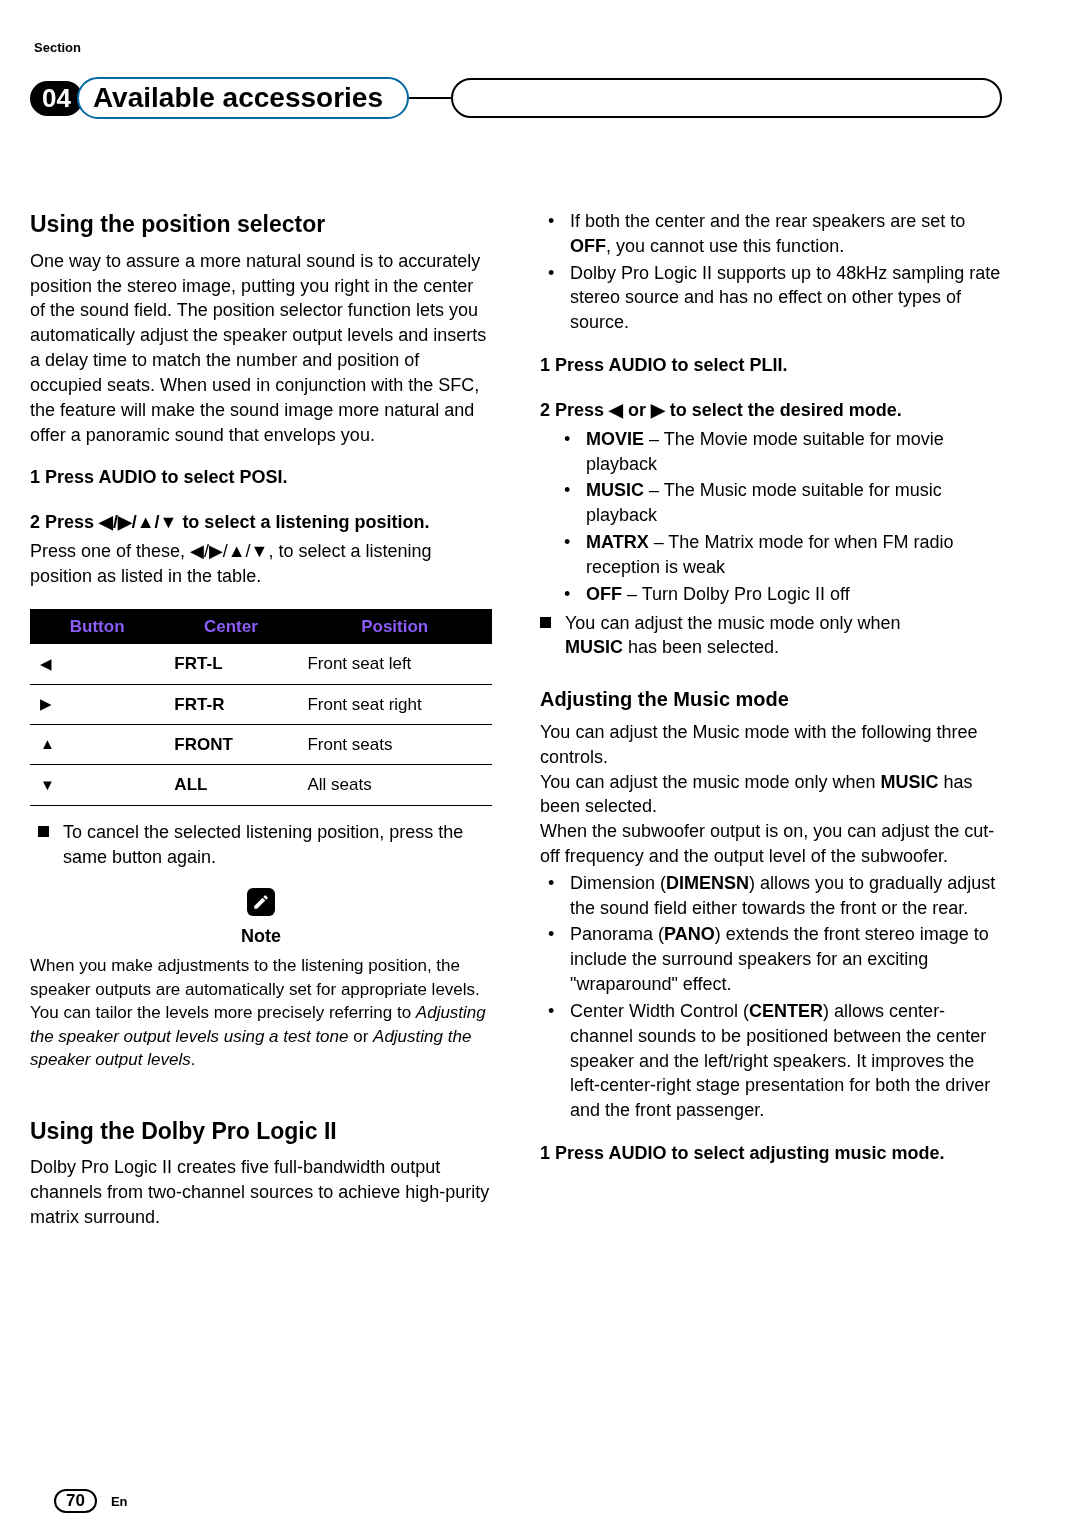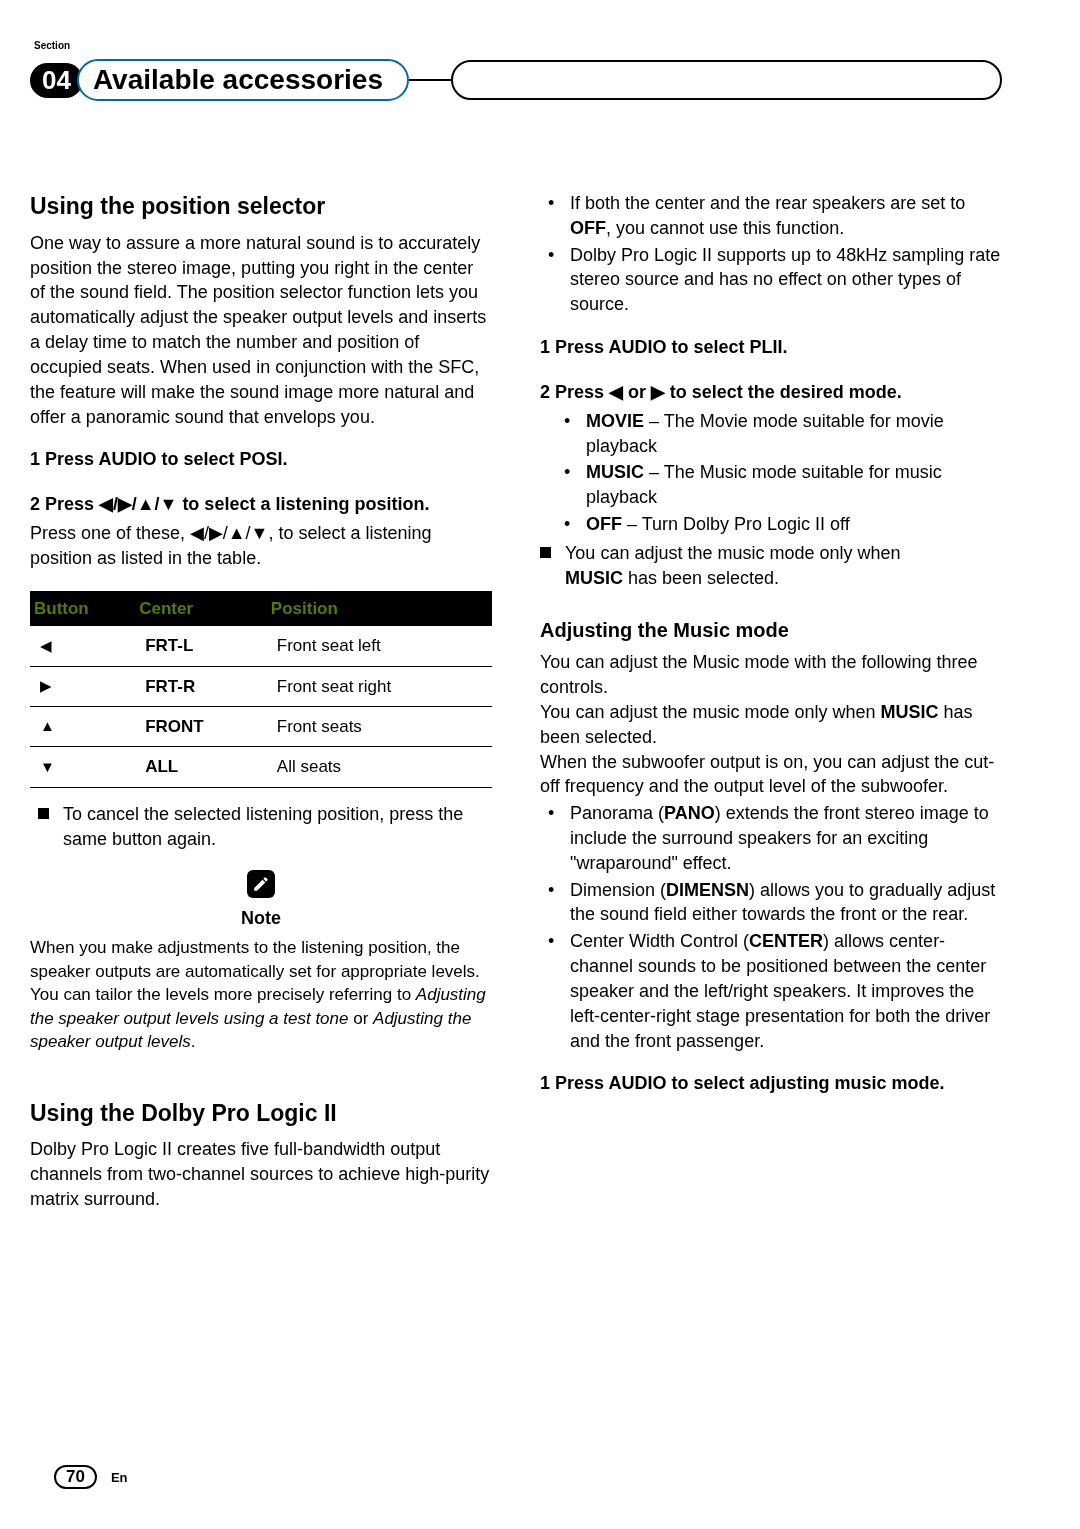--- a/index.html
+++ b/index.html
@@ -6,24 +6,24 @@
   body {
     font-family: Arial, Helvetica, sans-serif;
     background: #fff;
     color: #000;
     width: 1080px;
     height: 1529px;
     padding: 40px 78px 30px 30px;
     position: relative;
   }
   .section-label {
-    font-size: 10px;
+    font-size: 13px;
     font-weight: bold;
     margin-left: 4px;
-    margin-bottom: 8px;
+    margin-bottom: 22px;
   }
   .header-row {
     display: flex;
     align-items: center;
     gap: 0;
     margin-bottom: 90px;
   }
   .section-num {
     background: #000;
     color: #fff;
@@ -75,23 +75,23 @@
   }
   .step-block { margin-bottom: 20px; }
   table.pos {
     width: 100%;
     border-collapse: collapse;
     margin: 12px 0 14px 0;
     font-size: 17px;
   }
   table.pos th {
     background: #000;
-    color: #4d7c0f;
-    text-align: left;
-    padding: 6px 4px;
+    color: #8b5cf6;
+    text-align: center;
+    padding: 6px 19px;
     font-weight: bold;
   }
   table.pos td {
     padding: 8px 10px;
     border-bottom: 1px solid #000;
   }
   table.pos td.btn-col { font-size: 15px; }
   table.pos td.disp-col { font-weight: bold; }
   .sq-bullet-row {
     display: flex;
@@ -144,21 +144,21 @@
   }
   ul.dots.nested { padding-left: 20px; margin-top: 2px; margin-bottom: 4px; }
   .subhead {
     font-size: 20px;
     font-weight: bold;
     margin-top: 26px;
     margin-bottom: 6px;
   }
   .footer {
     position: absolute;
-    bottom: 40px;
+    bottom: 16px;
     left: 54px;
     display: flex;
     align-items: baseline;
     gap: 14px;
   }
   .page-pill {
     border: 2px solid #000;
     border-radius: 14px;
     padding: 0 10px;
     font-size: 17px;
@@ -262,41 +262,42 @@
 
     <div class="step-block" style="margin-top:18px">
       <div class="step-title">1   Press AUDIO to select PLII.</div>
     </div>
 
     <div class="step-block" style="margin-bottom:4px">
       <div class="step-title">2   Press ◀ or ▶ to select the desired mode.</div>
       <ul class="dots nested">
         <li><b>MOVIE</b><span> – The Movie mode suitable for movie playback</span></li>
         <li><b>MUSIC</b><span> – The Music mode suitable for music playback</span></li>
+        <li><b>MATRX</b><span> – The Matrix mode for when FM radio reception is weak</span></li>
         <li><b>OFF</b><span> – Turn Dolby Pro Logic II off</span></li>
       </ul>
     </div>
 
     <div class="sq-bullet-row" style="margin-bottom:8px">
       <div class="sq-bullet" style="margin-left:0"></div>
       <div>
         <span>You can adjust the music mode only when </span><br><b>MUSIC</b><span> has been selected.</span>
       </div>
     </div>
 
     <div class="subhead">Adjusting the Music mode</div>
     <div>You can adjust the Music mode with the following three controls.</div>
     <div>
       <span>You can adjust the music mode only when </span><b>MUSIC</b><span> has been selected.</span>
     </div>
     <div>When the subwoofer output is on, you can adjust the cut-off frequency and the output level of the subwoofer.</div>
 
     <ul class="dots" style="margin-top:2px">
+      <li><span>Dimension (</span><b>DIMENSN</b><span>) allows you to gradually adjust the sound field either towards the front or the rear.</span></li>
       <li><span>Panorama (</span><b>PANO</b><span>) extends the front stereo image to include the surround speakers for an exciting "wraparound" effect.</span></li>
-      <li><span>Dimension (</span><b>DIMENSN</b><span>) allows you to gradually adjust the sound field either towards the front or the rear.</span></li>
       <li><span>Center Width Control (</span><b>CENTER</b><span>) allows center-channel sounds to be positioned between the center speaker and the left/right speakers. It improves the left-center-right stage presentation for both the driver and the front passenger.</span></li>
     </ul>
 
     <div class="step-block" style="margin-top:18px;margin-bottom:0">
       <div class="step-title">1   Press AUDIO to select adjusting music mode.</div>
     </div>
   </div>
 
 </div>
 

